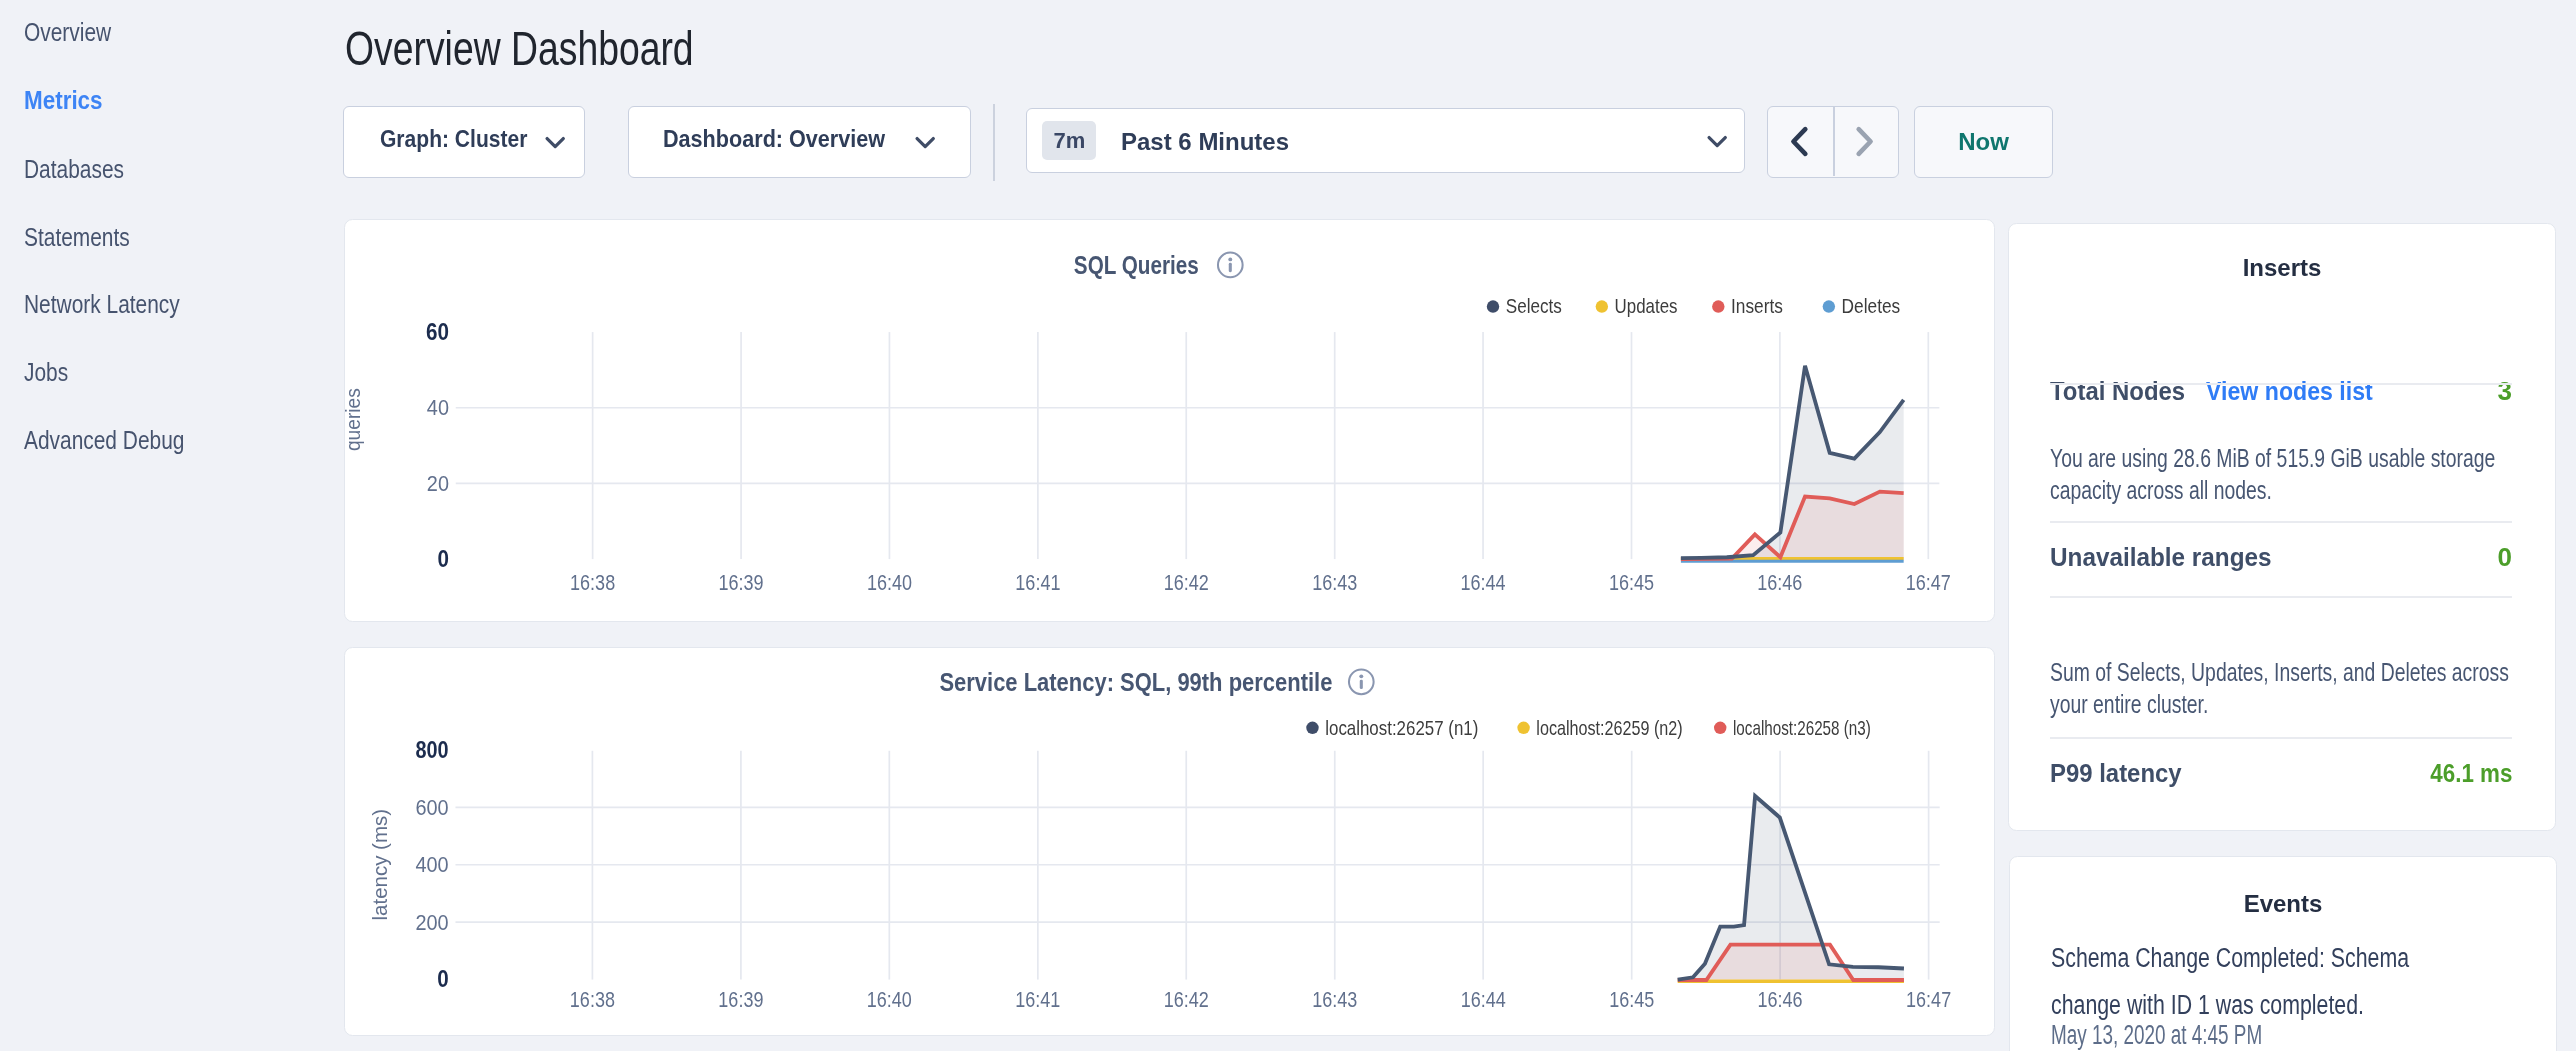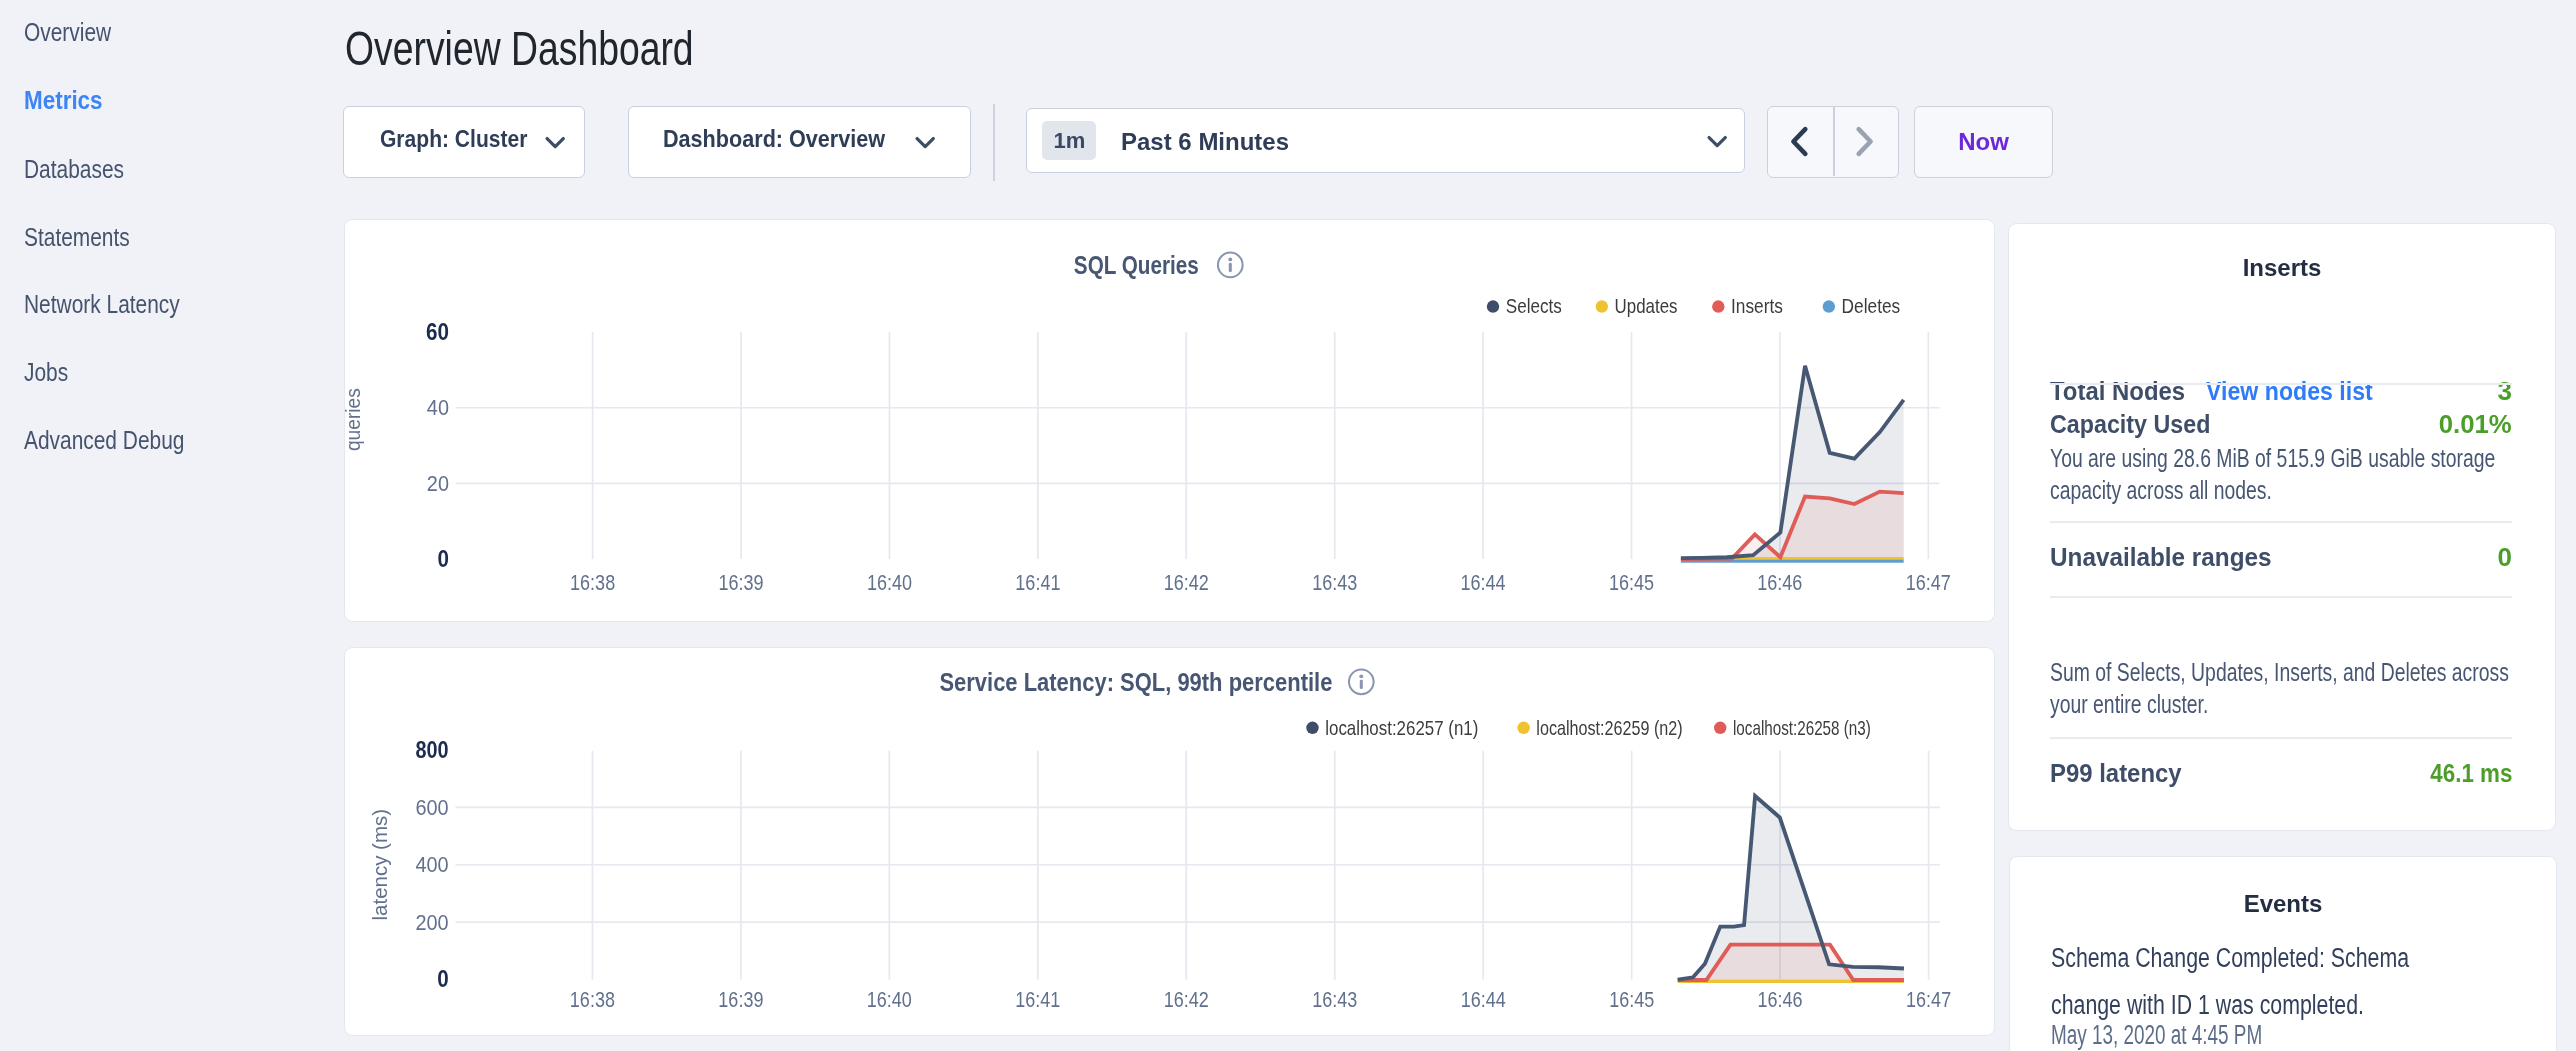--- a/index.html
+++ b/index.html
@@ -37,36 +37,36 @@
 </div>
 <div class="ddbox" style="left:628px; top:106px; width:343px; height:72px;">
   <span class="ddtext" style="left:34px; top:18px; transform:scaleX(0.9);">Dashboard: Overview</span>
   <svg class="abs" style="left:286px; top:29px;" width="20.4" height="13.6" viewBox="0 0 24 16">
       <polyline points="2.5,3 12,12.5 21.5,3" fill="none" stroke="#3f4c66" stroke-width="3.8" stroke-linecap="round" stroke-linejoin="round"></polyline>
     </svg>
 </div>
 <div class="abs" style="left:993px; top:104px; width:1.7px; height:77px; background:#ccd2de;"></div>
 
 <div class="ddbox" style="left:1026px; top:108px; width:719px; height:65px;">
-  <span class="abs" style="left:15.3px; top:12px; width:54px; height:39px; background:#e1e5ec; border-radius:5.1px; font-size:22px; font-weight:bold; color:#3a4765; text-align:center; line-height:39px;">1m</span>
+  <span class="abs" style="left:15.3px; top:12px; width:54px; height:39px; background:#e1e5ec; border-radius:5.1px; font-size:22px; font-weight:bold; color:#3a4765; text-align:center; line-height:39px;">7m</span>
   <span class="ddtext" style="left:94px; top:18.7px;">Past 6 Minutes</span>
   <svg class="abs" style="left:680px; top:25.5px;" width="20.4" height="13.6" viewBox="0 0 24 16">
       <polyline points="2.5,3 12,12.5 21.5,3" fill="none" stroke="#3f4c66" stroke-width="3.8" stroke-linecap="round" stroke-linejoin="round"></polyline>
     </svg>
 </div>
 
 <div class="ddbox" style="left:1767px; top:106px; width:132px; height:72px; background:#f7f8fb;">
   <div style="position:absolute; left:65px; top:0px; width:1.7px; height:69px; background:#c9d0df;"></div>
   <svg width="128" height="69" viewBox="0 0 151 81">
     <polyline points="44,26 30,40.5 44,55" fill="none" stroke="#2c3a52" stroke-width="5.5" stroke-linecap="round" stroke-linejoin="round"></polyline>
     <polyline points="107,26 121,40.5 107,55" fill="none" stroke="#9aa3b1" stroke-width="5.5" stroke-linecap="round" stroke-linejoin="round"></polyline>
   </svg>
 </div>
 <div class="ddbox" style="left:1914px; top:106px; width:139px; height:72px; text-align:center; background:#f7f8fb;">
-  <span style="font-size:24px; font-weight:bold; color:#6d28d9; line-height:69px;">Now</span>
+  <span style="font-size:24px; font-weight:bold; color:#0f766e; line-height:69px;">Now</span>
 </div>
 
 <div class="card" style="left:344px; top:219px; width:1651px; height:403px;"></div>
 <div class="abs" style="left:344px; top:219px; width:1651px; height:403px;">
   <svg class="abs" style="left:0; top:0;" width="1651" height="403" viewBox="0 0 1941 474">
 
     <text x="858" y="65" font-size="31" font-weight="bold" fill="#475672" textLength="147" lengthAdjust="spacingAndGlyphs">SQL Queries</text>
     <g transform="translate(1042,54)">
         <circle r="14.5" fill="none" stroke="#8a96b0" stroke-width="2.4"></circle>
         <circle cy="-6.5" r="2.3" fill="#8a96b0"></circle>
@@ -192,24 +192,20 @@
 
 <div class="card" style="left:2008px; top:223px; width:548px; height:608px;"></div>
 <div class="abs" style="left:2008px; top:223px; width:548px; height:608px;">
   <div class="abs" style="top:31px; width:100%; text-align:center; font-size:24px; font-weight:bold; color:#242e42;">Inserts</div>
   <div class="abs" style="left:42px; top:109px; width:462px;margin-top:44px;">
     <span class="slab" style="display:inline-block; transform:scaleX(0.92);">Total Nodes</span>
     <span class="slab abs" style="left:156px; color:#2f7cf6; transform:scaleX(0.89);">View nodes list</span>
     <span class="sval">3</span>
   </div>
   <div class="divi" style="top:160px;"></div>
-  <div class="abs" style="left:42px; top:186px; width:462px;">
-    <span class="slab" style="display:inline-block; transform:scaleX(0.895);">Capacity Used</span>
-    <span class="sval" style="transform:scaleX(0.99);">0.01%</span>
-  </div>
   <div class="sdesc" style="left:42px; top:219px;">You are using 28.6 MiB of 515.9 GiB usable storage<br>capacity across all nodes.</div>
   <div class="divi" style="top:298px;"></div>
   <div class="abs" style="left:42px; top:319px; width:462px;">
     <span class="slab" style="display:inline-block; transform:scaleX(0.935);">Unavailable ranges</span>
     <span class="sval">0</span>
   </div>
   <div class="divi" style="top:373px;"></div>
   <div class="sdesc" style="left:42px; top:433px;">Sum of Selects, Updates, Inserts, and Deletes across<br>your entire cluster.</div>
   <div class="divi" style="top:514px;"></div>
   <div class="abs" style="left:42px; top:535px; width:462px;">

